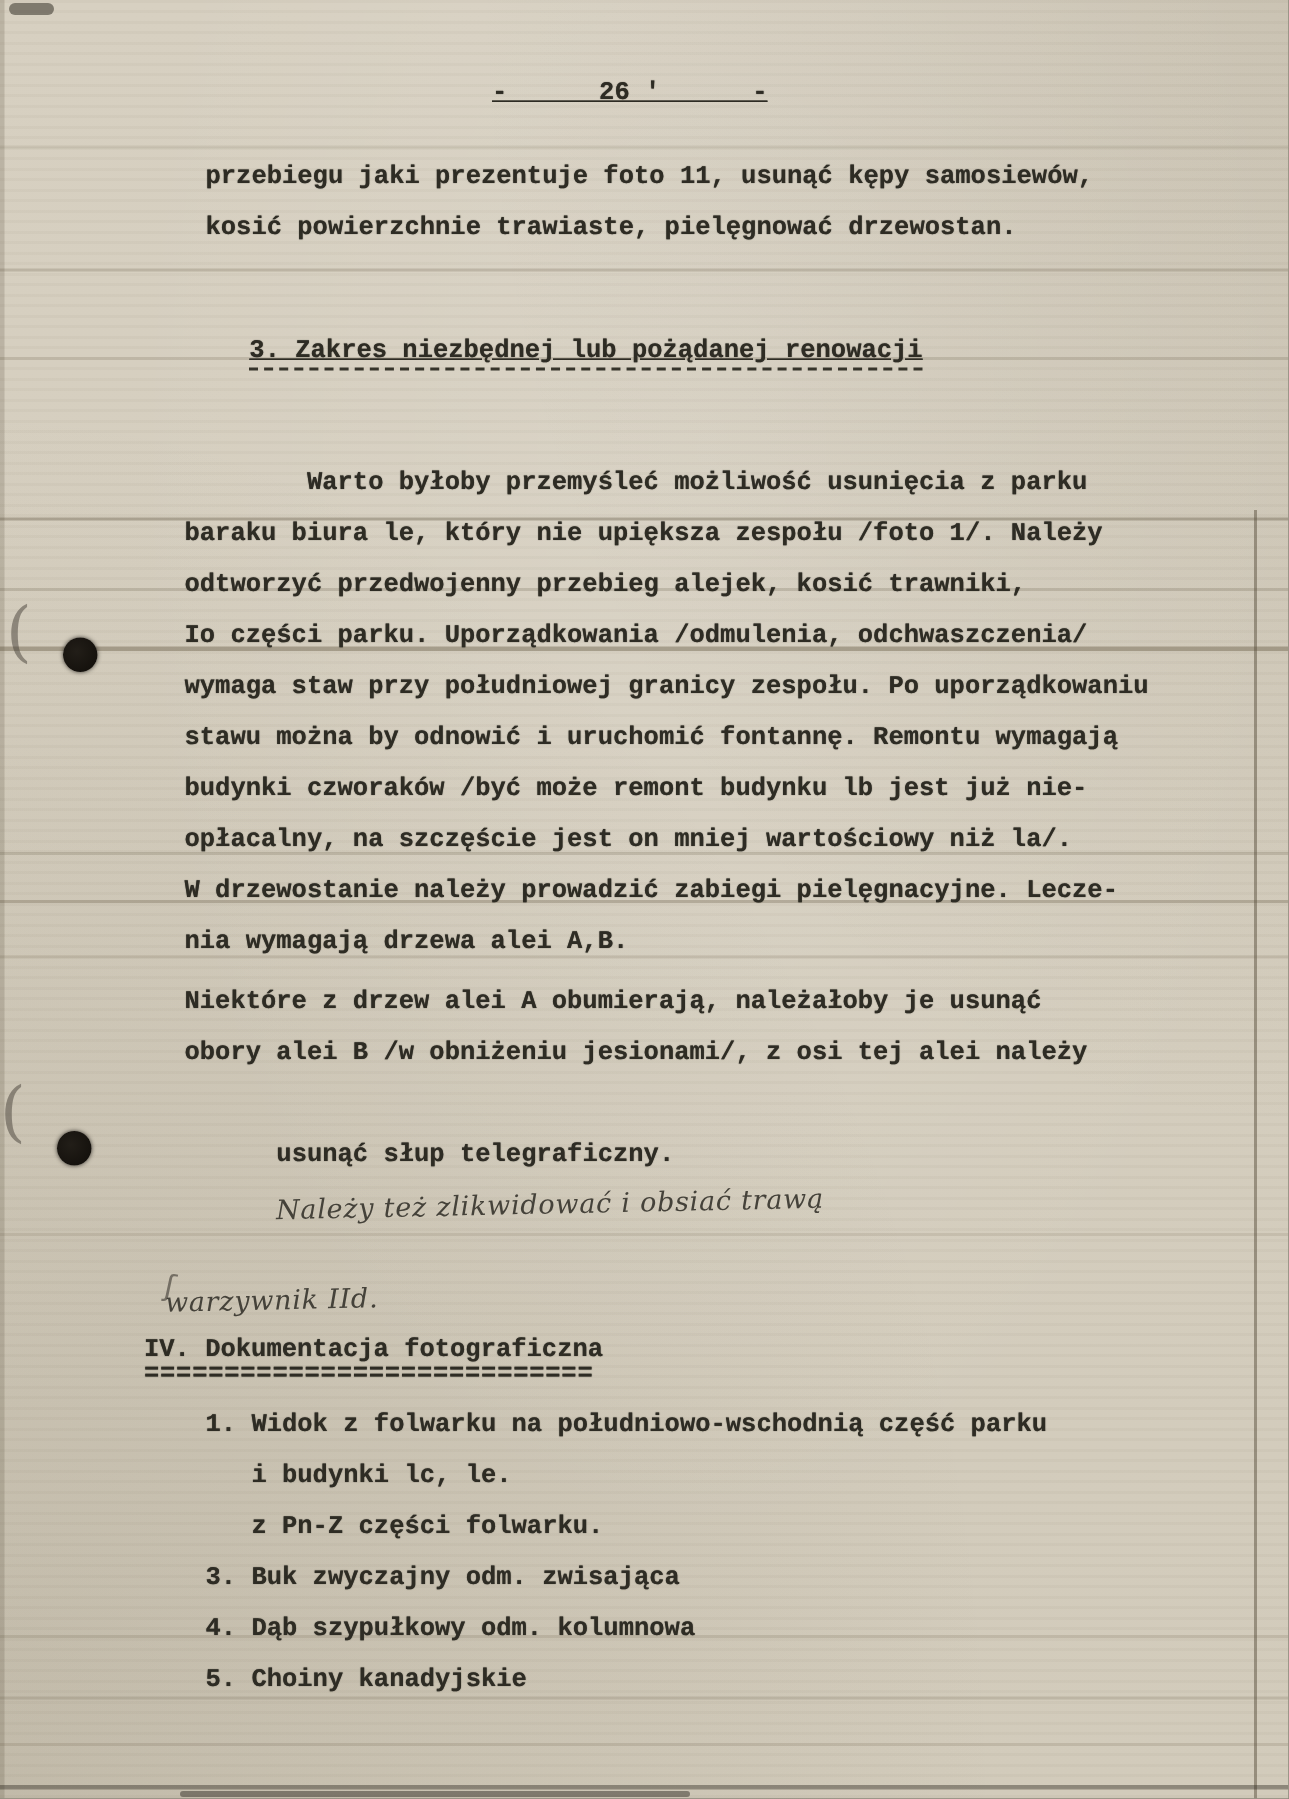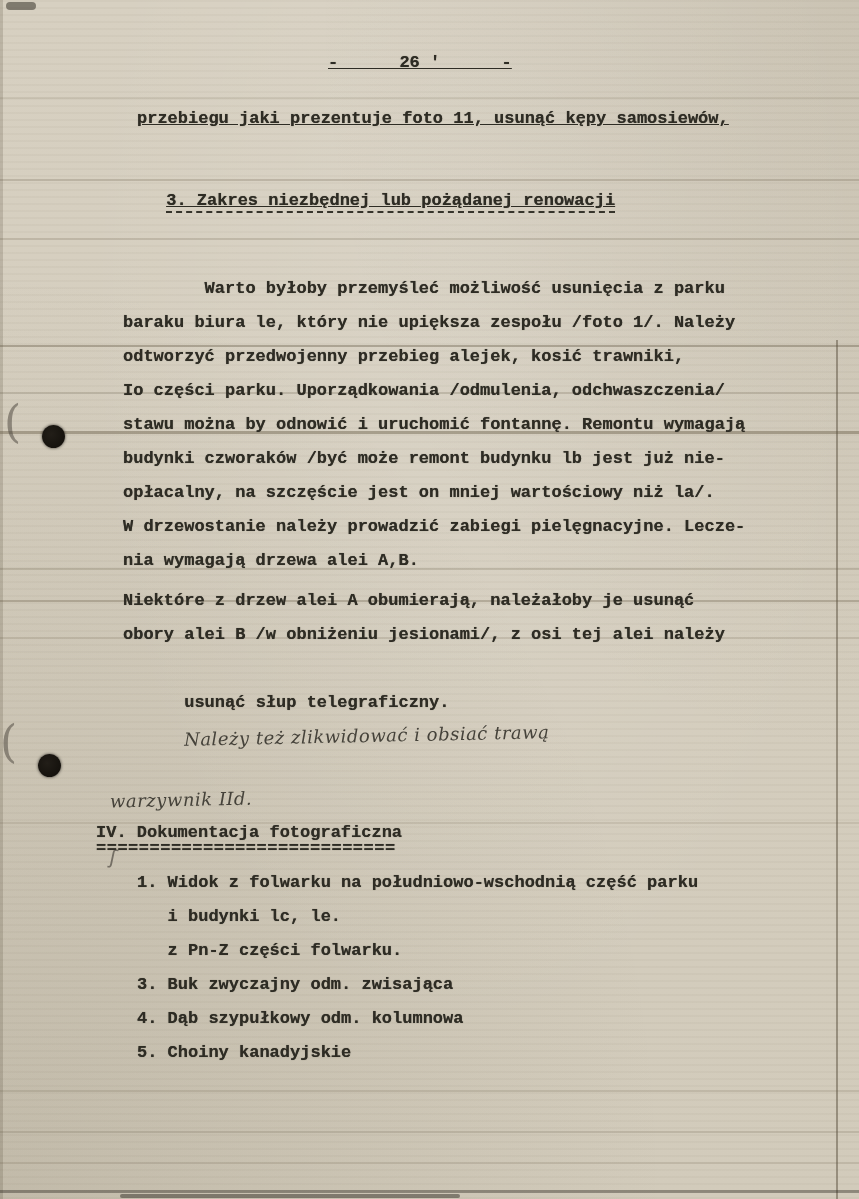--- a/index.html
+++ b/index.html
@@ -15,21 +15,21 @@
       repeating-linear-gradient(180deg, rgba(120,110,88,0.05) 0 2px, rgba(0,0,0,0) 2px 7px),
       linear-gradient(#d7d0c1,#d2cbbb);
     font-family:"Liberation Mono","DejaVu Sans Mono",monospace;
     font-weight:700;
     font-size:17px;
     color:#2e2c24;
   }
   .content{padding:46px 28px 0 123px;position:relative;z-index:2;}
   .tline{white-space:pre;line-height:34px;text-shadow:0 0 0.7px rgba(46,44,36,0.85);}
   .pageno{margin-left:205px;text-decoration:underline;}
-  .intro{margin-top:22px;margin-left:14px;text-decoration:underline;}
+  .intro{margin-top:22px;margin-left:14px;}
   .h3{margin-top:14px;margin-left:-18px;}
   .dashed{border-bottom:2px dashed #36342b;padding-bottom:1px;text-decoration:underline;}
   .para1{margin-top:20px;}
   .para2{margin-top:6px;}
   .handline2{margin-left:-13px;line-height:26px;margin-top:-2px;}
   .handwriting{
     font-family:"DejaVu Serif","Liberation Serif",serif;
     font-style:italic;font-weight:400;font-size:18px;
     letter-spacing:0.5px;color:#45423a;
     display:inline-block;transform:rotate(-1.2deg) translateY(-1px);
@@ -90,31 +90,33 @@
   <span class="pencil paren1">(</span>
   <span class="pencil paren2">(</span>
   <span class="tickmark">ʃ</span>
 
   <div class="content">
 
     <div class="tline pageno">-      26 '      -</div>
 
     <div class="intro">
         <div class="tline">przebiegu jaki prezentuje foto 11, usunąć kępy samosiewów,</div>
+        <div class="tline">kosić powierzchnie trawiaste, pielęgnować drzewostan.</div>
       </div>
 
     <div class="tline h3">
       <span class="dashed">3. Zakres niezbędnej lub pożądanej renowacji</span>
     </div>
 
     <div class="para1">
         <div class="tline">        Warto byłoby przemyśleć możliwość usunięcia z parku</div>
         <div class="tline">baraku biura le, który nie upiększa zespołu /foto 1/. Należy</div>
         <div class="tline">odtworzyć przedwojenny przebieg alejek, kosić trawniki,</div>
         <div class="tline">Io części parku. Uporządkowania /odmulenia, odchwaszczenia/</div>
+        <div class="tline">wymaga staw przy południowej granicy zespołu. Po uporządkowaniu</div>
         <div class="tline">stawu można by odnowić i uruchomić fontannę. Remontu wymagają</div>
         <div class="tline">budynki czworaków /być może remont budynku lb jest już nie-</div>
         <div class="tline">opłacalny, na szczęście jest on mniej wartościowy niż la/.</div>
         <div class="tline">W drzewostanie należy prowadzić zabiegi pielęgnacyjne. Lecze-</div>
         <div class="tline">nia wymagają drzewa alei A,B.</div>
       </div>
 
     <div class="para2">
         <div class="tline">Niektóre z drzew alei A obumierają, należałoby je usunąć</div>
         <div class="tline">obory alei B /w obniżeniu jesionami/, z osi tej alei należy</div>

